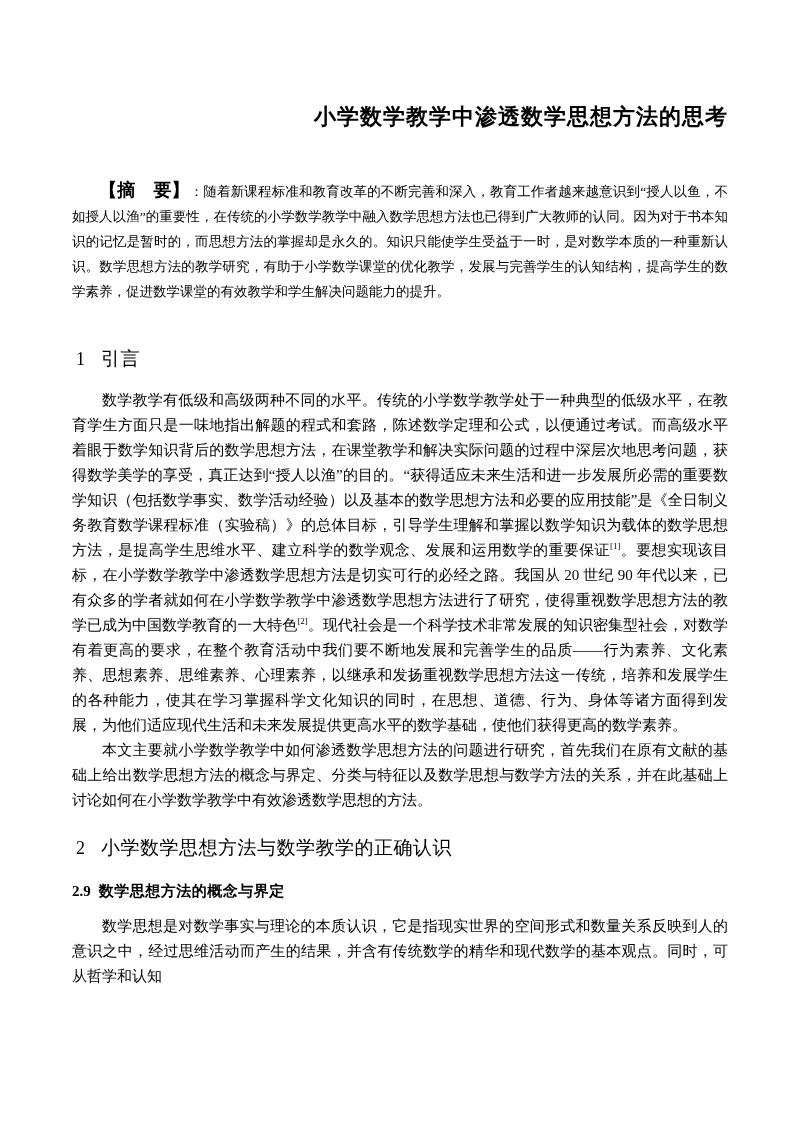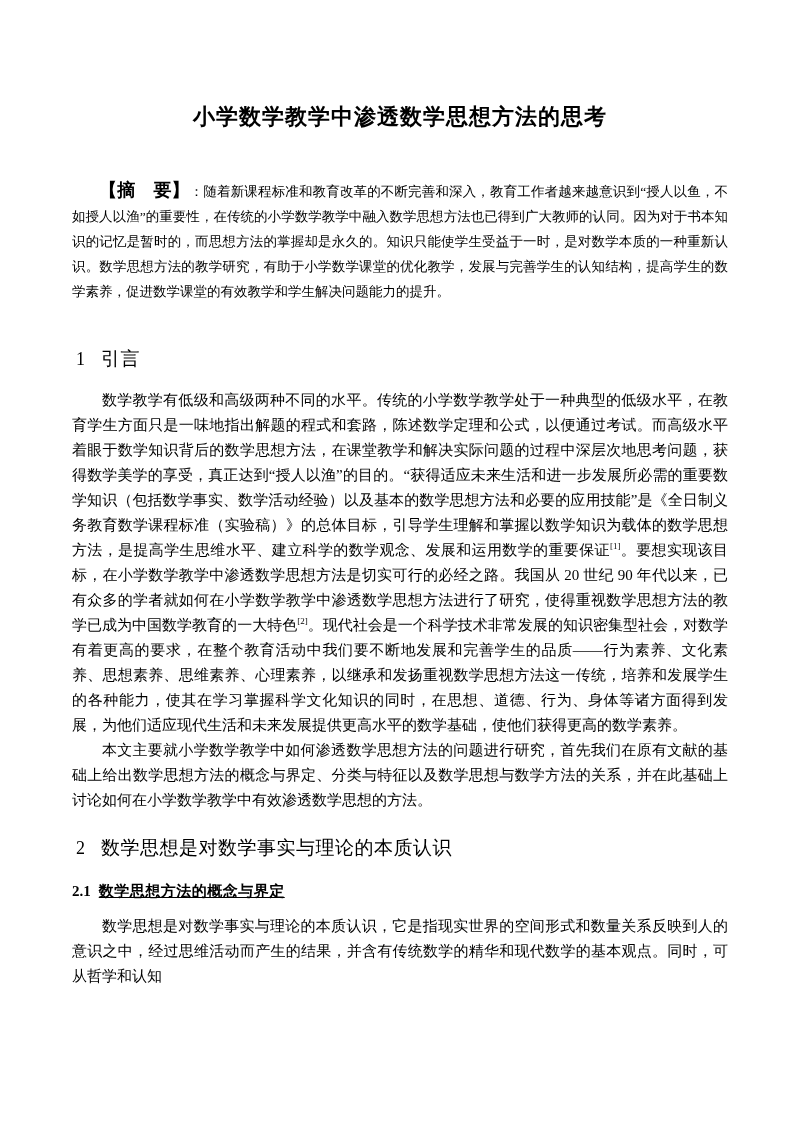--- a/index.html
+++ b/index.html
@@ -17,21 +17,21 @@
     padding: 102px 72px 0 72px;
     overflow: hidden;
     font-family: "Liberation Serif", "DejaVu Serif", serif;
   }
   .doc-title {
     margin: 0 0 46px 0;
     font-family: "Liberation Sans", "DejaVu Sans", sans-serif;
     font-size: 22px;
     line-height: 30px;
     font-weight: 700;
-    text-align: center;
+    text-align: right;
     letter-spacing: 1px;
   }
   .abstract {
     margin: 0;
     font-size: 13.5px;
     line-height: 25px;
     text-align: justify;
     text-indent: 2em;
   }
   .keywords {
@@ -81,21 +81,20 @@
   .subsec-num {
     font-family: "Liberation Serif", "DejaVu Serif", serif;
     font-size: 15px;
     display: inline-block;
     margin-right: 8px;
   }
   .subsec-title {
     font-family: "Liberation Sans", "DejaVu Sans", sans-serif;
     font-size: 15px;
     letter-spacing: 0.5px;
-    text-decoration: underline;
   }
   .body-para {
     margin: 0;
     font-size: 15px;
     line-height: 25px;
     text-align: justify;
     text-indent: 2em;
   }
   .body-para sup {
     font-size: 9px;
@@ -114,23 +113,23 @@
 
   <h2 class="sec-heading first">
     <span class="sec-num">1</span><span class="sec-title">引言</span>
   </h2>
 
   <p class="body-para">数学教学有低级和高级两种不同的水平。传统的小学数学教学处于一种典型的低级水平，在教育学生方面只是一味地指出解题的程式和套路，陈述数学定理和公式，以便通过考试。而高级水平着眼于数学知识背后的数学思想方法，在课堂教学和解决实际问题的过程中深层次地思考问题，获得数学美学的享受，真正达到“授人以渔”的目的。“获得适应未来生活和进一步发展所必需的重要数学知识（包括数学事实、数学活动经验）以及基本的数学思想方法和必要的应用技能”是《全日制义务教育数学课程标准（实验稿）》的总体目标，引导学生理解和掌握以数学知识为载体的数学思想方法，是提高学生思维水平、建立科学的数学观念、发展和运用数学的重要保证<sup>[1]</sup>。要想实现该目标，在小学数学教学中渗透数学思想方法是切实可行的必经之路。我国从 20 世纪 90 年代以来，已有众多的学者就如何在小学数学教学中渗透数学思想方法进行了研究，使得重视数学思想方法的教学已成为中国数学教育的一大特色<sup>[2]</sup>。现代社会是一个科学技术非常发展的知识密集型社会，对数学有着更高的要求，在整个教育活动中我们要不断地发展和完善学生的品质——行为素养、文化素养、思想素养、思维素养、心理素养，以继承和发扬重视数学思想方法这一传统，培养和发展学生的各种能力，使其在学习掌握科学文化知识的同时，在思想、道德、行为、身体等诸方面得到发展，为他们适应现代生活和未来发展提供更高水平的数学基础，使他们获得更高的数学素养。</p>
 
   <p class="body-para">本文主要就小学数学教学中如何渗透数学思想方法的问题进行研究，首先我们在原有文献的基础上给出数学思想方法的概念与界定、分类与特征以及数学思想与数学方法的关系，并在此基础上讨论如何在小学数学教学中有效渗透数学思想的方法。</p>
 
   <h2 class="sec-heading second">
-    <span class="sec-num">2</span><span class="sec-title">数学思想是对数学事实与理论的本质认识</span>
+    <span class="sec-num">2</span><span class="sec-title">小学数学思想方法与数学教学的正确认识</span>
   </h2>
 
 
   <h3 class="subsec-heading">
-    <span class="subsec-num">2.1</span><span class="subsec-title">数学思想方法的概念与界定</span>
+    <span class="subsec-num">2.9</span><span class="subsec-title">数学思想方法的概念与界定</span>
   </h3>
 
   <p class="body-para">数学思想是对数学事实与理论的本质认识，它是指现实世界的空间形式和数量关系反映到人的意识之中，经过思维活动而产生的结果，并含有传统数学的精华和现代数学的基本观点。同时，可从哲学和认知</p>
 
 </div>
 
 </body></html>

